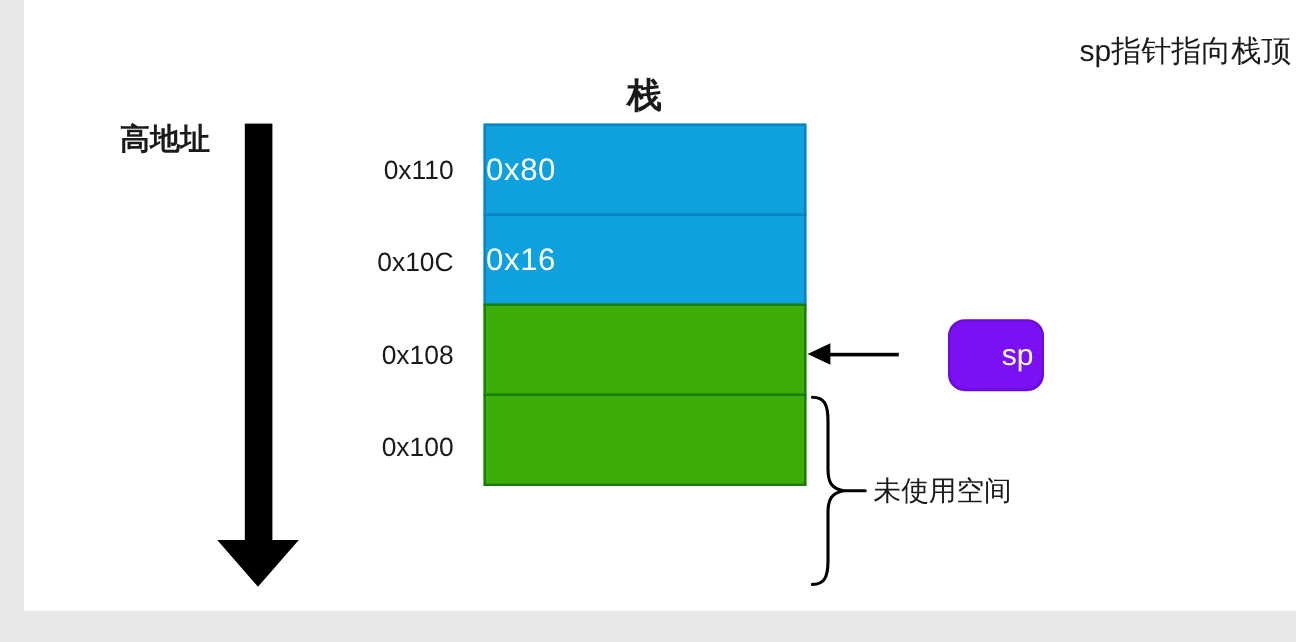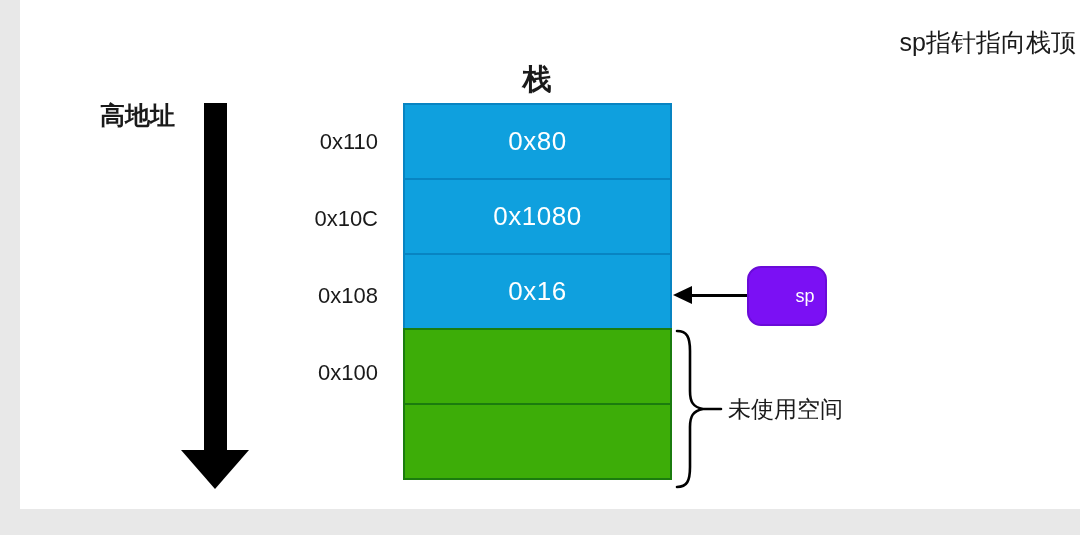--- a/index.html
+++ b/index.html
@@ -17,21 +17,21 @@
 
   
   .top-note{position:absolute;top:26px;right:24px;font-size:25px;color:var(--text);}
 
   
   .stack-title{position:absolute;left:517px;top:60px;transform:translateX(-50%);
     font-size:29px;font-weight:bold;color:var(--text);}
 
   
   .stack{position:absolute;left:383px;top:103px;width:269px;}
-  .cell{width:100%;height:77px;display:flex;align-items:center;justify-content:center;}
+  .cell{width:100%;height:77px;display:flex;align-items:center;}
   .cell.used{background:var(--used-fill);border:2px solid var(--used-border);}
   .cell.free{background:var(--free-fill);border:2px solid var(--free-border);}
   .cell + .cell{margin-top:-2px;}
   .cell-value{color:var(--cell-text);font-size:26px;letter-spacing:0.5px;}
 
   
   .addr-col{position:absolute;left:248px;top:103px;width:110px;}
   .addr{height:77px;display:flex;align-items:center;justify-content:flex-end;
     font-size:22px;color:var(--text);}
 
@@ -39,24 +39,24 @@
   .down-arrow-shaft{position:absolute;left:184px;top:103px;width:23px;height:348px;
     background:var(--arrow);}
   .down-arrow-head{position:absolute;left:161px;top:450px;width:0;height:0;
     border-left:34px solid transparent;border-right:34px solid transparent;
     border-top:39px solid var(--arrow);}
 
   .high-label{position:absolute;left:80px;top:99px;font-size:25px;font-weight:bold;font-family:Liberation Mono, monospace;}
   .low-label{position:absolute;left:66px;top:448px;font-size:25px;font-weight:bold;}
 
   
-  .sp-box{position:absolute;left:727px;top:266px;width:80px;height:60px;
+  .sp-box{position:absolute;left:770px;top:266px;width:80px;height:60px;
     background:var(--pointer-fill);border:2px solid var(--pointer-border);
     border-radius:14px;display:flex;align-items:center;justify-content:center;
-    color:#fff;font-size:18px;padding-left:36px;}
+    color:#fff;font-size:25px;padding-left:36px;}
   .sp-line{position:absolute;left:669px;top:294px;width:60px;height:3px;background:var(--arrow);}
   .sp-head{position:absolute;left:653px;top:286px;width:0;height:0;
     border-top:9px solid transparent;border-bottom:9px solid transparent;
     border-right:19px solid var(--arrow);}
 
   
   .brace{position:absolute;left:654px;top:329px;}
   .brace-label{position:absolute;left:708px;top:394px;font-size:23px;color:var(--text);}
 </style>
 </head>
@@ -77,23 +77,20 @@
     <div class="addr">0x10C</div>
     <div class="addr">0x108</div>
     <div class="addr">0x100</div>
   </div>
 
   <div class="stack">
     <div class="cell used">
       <span class="cell-value">0x80</span>
     </div>
     <div class="cell used">
-      <span class="cell-value">0x1080</span>
-    </div>
-    <div class="cell used">
       <span class="cell-value">0x16</span>
     </div>
     <div class="cell free">
       <span class="cell-value"></span>
     </div>
     <div class="cell free">
       <span class="cell-value"></span>
     </div>
   </div>
 

